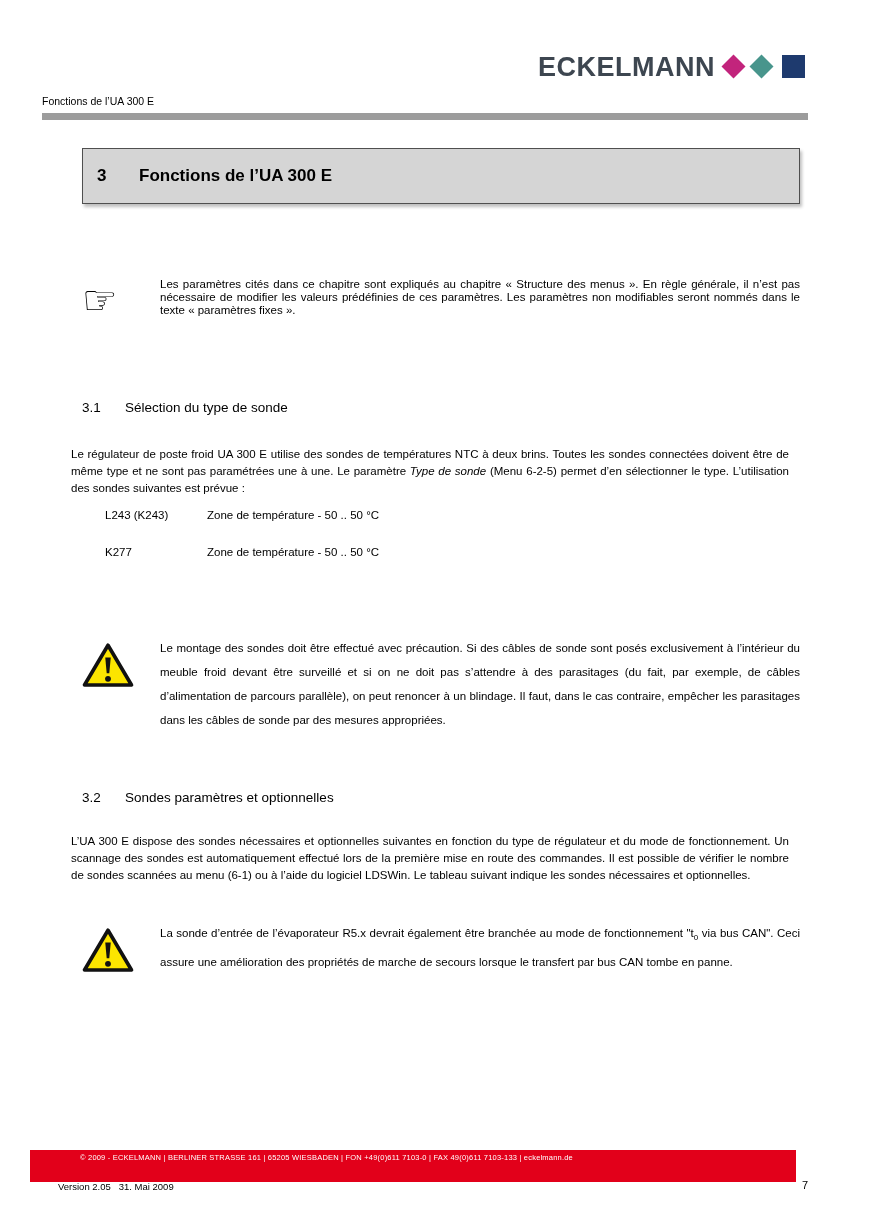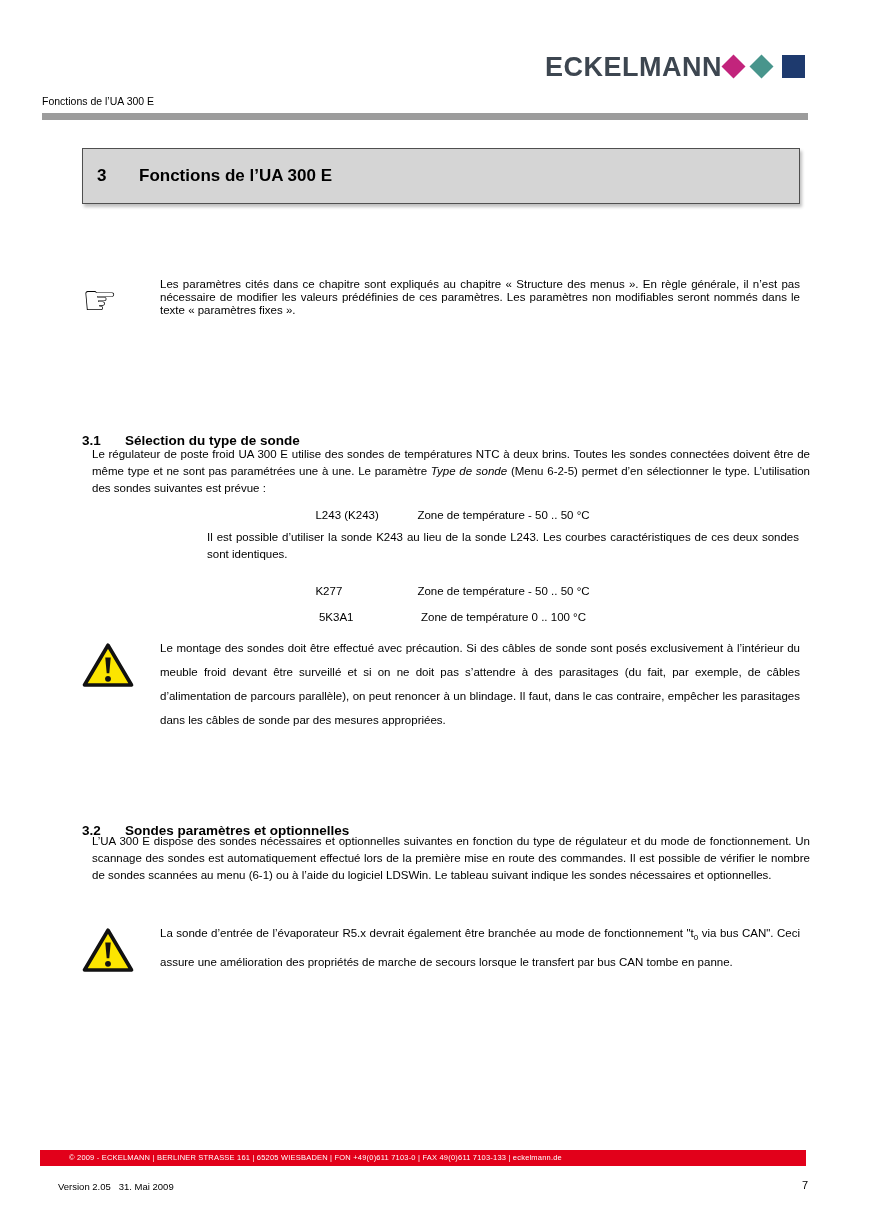--- a/index.html
+++ b/index.html
@@ -4,21 +4,21 @@
 <style>
   * { margin:0; padding:0; box-sizing:border-box; }
   html, body { background:#ffffff; }
   body { font-family:"Liberation Sans", sans-serif; color:#000; }
 
   .page { position:relative; width:870px; height:1230px; background:#ffffff; overflow:hidden; }
   .abs { position:absolute; }
   .just { text-align:justify; }
 
   
-  .logo { top:50px; right:62px; height:34px; display:flex; align-items:center; justify-content:flex-end; }
+  .logo { top:50px; right:62px; height:34px; display:flex; align-items:center; justify-content:flex-end; gap:7px; }
   .logo-text { font-size:27px; font-weight:bold; letter-spacing:0.5px; color:#3d4650; line-height:1; }
   .logo-marks { position:relative; width:86px; height:28px; display:inline-block; }
   .mark { position:absolute; display:block; }
   .mark-magenta { left:3px; top:5px; width:17px; height:17px; background:#c2247c; transform:rotate(45deg); }
   .mark-teal    { left:31px; top:5px; width:17px; height:17px; background:#48958c; transform:rotate(45deg); }
   .mark-navy    { left:60px; top:2px; width:23px; height:23px; background:#1e3a6e; }
 
   
   .running-header { left:42px; top:95px; font-size:10.5px; }
   .header-rule { left:42px; top:113px; width:766px; height:7px; background:#9c9c9c; }
@@ -30,43 +30,43 @@
                  font-size:17px; font-weight:bold; }
   .ch-num { display:inline-block; width:42px; }
 
   
   .note-row { left:82px; top:278px; width:718px; display:flex; }
   .note-icon-cell { width:78px; flex:0 0 78px; }
   .note-icon { font-family:"DejaVu Sans", sans-serif; font-size:40px; line-height:1; display:inline-block; margin-top:2px; }
   .note-text { width:640px; font-size:11.5px; line-height:13px; }
 
   
-  .sec-heading { left:82px; font-size:13.5px; font-weight:bold;margin-top:33px; }
+  .sec-heading { left:82px; font-size:13.5px; font-weight:normal; }
   .sec-num { display:inline-block; width:43px; }
 
   
-  .body-par { left:92px; width:718px; font-size:11.5px; line-height:17px; }
+  .body-par { left:71px; width:718px; font-size:11.5px; line-height:17px; }
 
   
   .def-list { left:105px; top:507px; width:695px; font-size:11.5px; }
-  .def-row { display:flex; line-height:16px;justify-content:center; }
+  .def-row { display:flex; line-height:16px; }
   .term { display:inline-block; width:102px; flex:0 0 102px; }
   .def-note { margin-left:102px; margin-top:6px; width:592px; line-height:16.5px; }
   .row-k277 { margin-top:21px; }
   .row-5k3a1 { margin-top:10px; }
 
   
   .warn-row { left:82px; width:718px; display:flex; }
   .warn-icon-cell { width:78px; flex:0 0 78px; padding-top:6px; }
   .warn-text { width:640px; font-size:11.5px; line-height:24px; }
   sub { font-size:8px; }
 
   
-  .footer-bar { left:40px; top:1150px; width:766px; height:16px; background:#e2001a; color:#ffffff;
-                font-size:7.5px; line-height:16px; padding-left:29px; letter-spacing:0.2px; }
+  .footer-bar { left:30px; top:1150px; width:766px; height:32px; background:#e2001a; color:#ffffff;
+                font-size:7.5px; line-height:16px; padding-left:50px; letter-spacing:0.2px; }
   .footer-version { left:58px; top:1181px; font-size:9.5px; white-space:pre; }
   .footer-page { left:760px; top:1179px; width:48px; font-size:11px; text-align:right; }
 </style>
 </head>
 <body>
 
 <div class="page">
 
   <div class="logo abs">
     <span class="logo-text">ECKELMANN</span>
@@ -96,28 +96,23 @@
     <span class="sec-num">3.1</span><span>Sélection du type de sonde</span>
   </div>
 
   <p class="body-par just abs" style="top:446px"><span>Le régulateur de poste froid UA 300 E utilise des sondes de températures NTC à deux brins. Toutes les sondes connectées doivent être de même type et ne sont pas paramétrées une à une.  Le paramètre </span><i>Type de sonde</i><span> (Menu 6-2-5) permet d’en sélectionner le type. L’utilisation des sondes suivantes est prévue :</span></p>
 
   <div class="def-list" style="position:absolute">
     <div class="def-row">
       <span class="term">L243 (K243)</span>
       <span class="def">Zone de température - 50 .. 50 °C</span>
     </div>
-    <p class="def-note just">Il est possible d’utiliser la sonde K243 au lieu de la sonde L243. Les courbes caractéristiques de ces deux sondes sont identiques.</p>
     <div class="def-row row-k277">
       <span class="term">K277</span>
       <span class="def">Zone de température - 50 .. 50 °C</span>
-    </div>
-    <div class="def-row row-5k3a1">
-      <span class="term">5K3A1</span>
-      <span class="def">Zone de température 0 .. 100 °C</span>
     </div>
   </div>
 
   <div class="warn-row abs" style="top:636px">
     <span class="warn-icon-cell">
       <svg viewBox="0 0 64 58" width="52" height="47">
         <path d="M32 4 L61 53 L3 53 Z" fill="#fce500" stroke="#111" stroke-width="4.5" stroke-linejoin="round"></path>
         <path d="M28.6 19 L35.4 19 L33.6 38.5 L30.4 38.5 Z" fill="#111"></path>
         <circle cx="32" cy="45.5" r="3.6" fill="#111"></circle>
       </svg>

